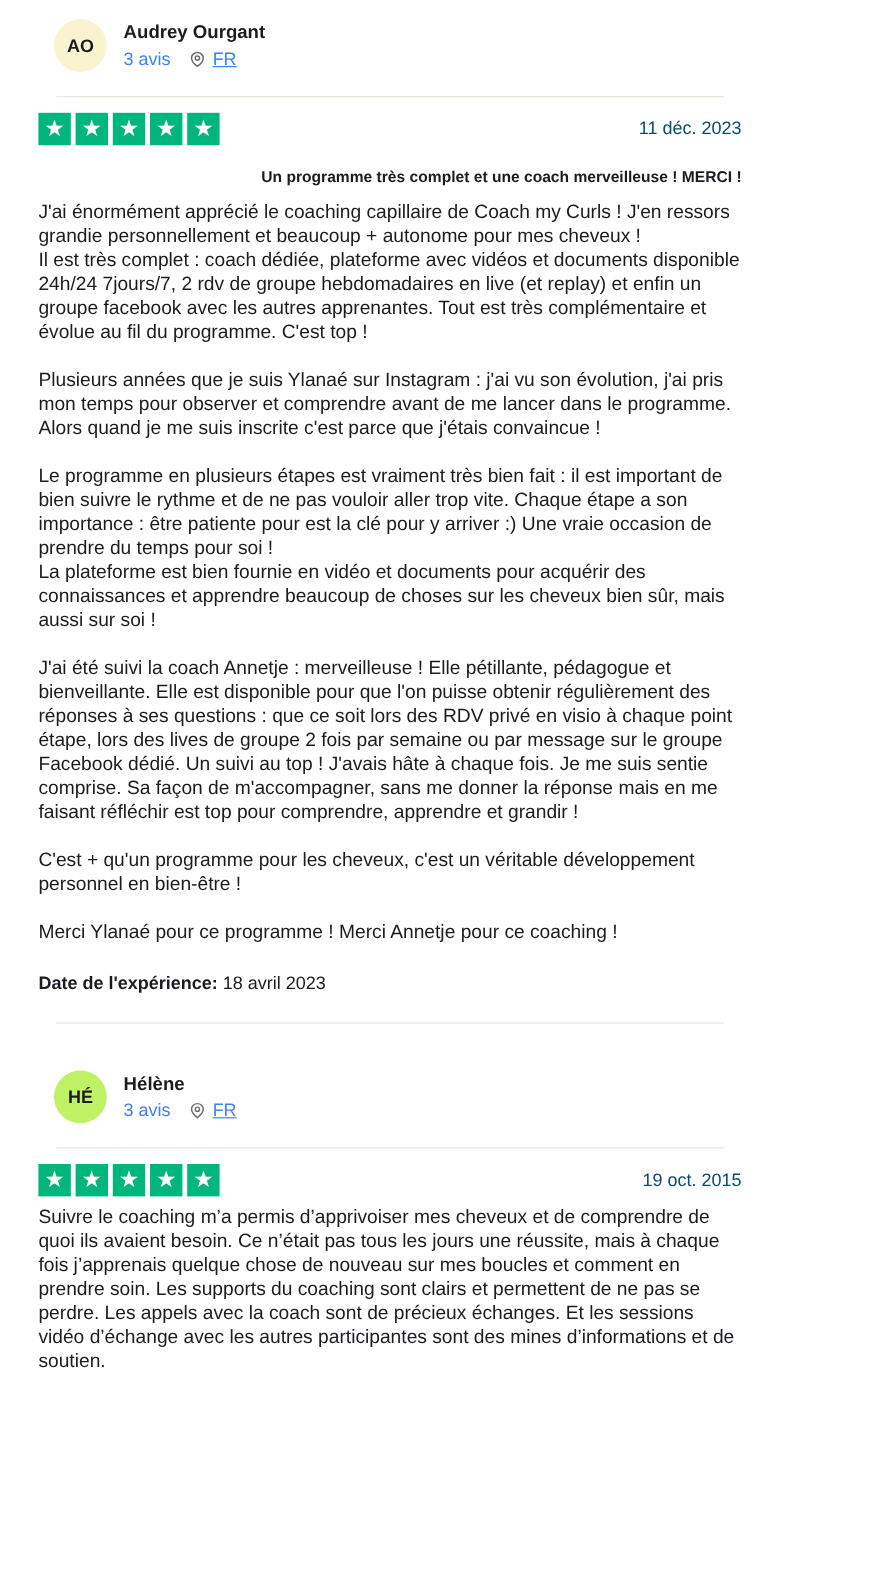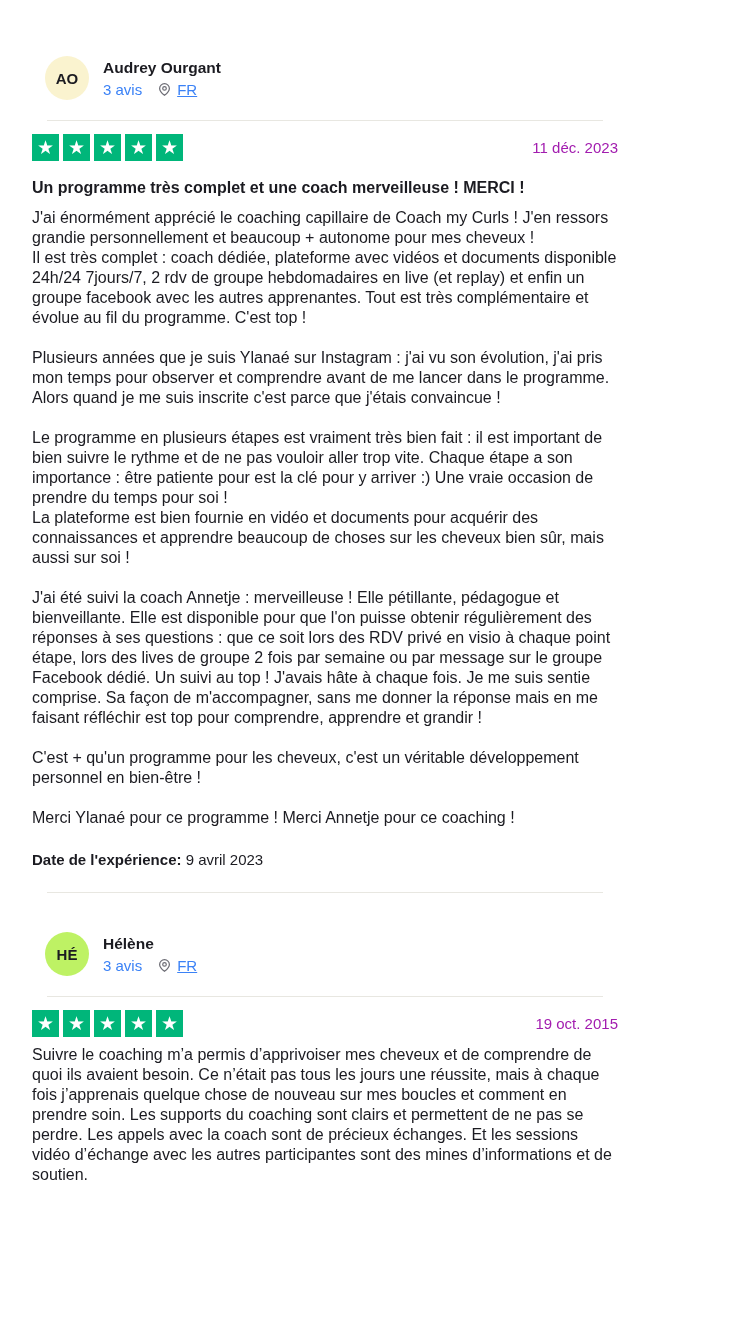--- a/index.html
+++ b/index.html
@@ -2,21 +2,21 @@
 <html><head>
 <meta charset="utf-8">
 <style>
   * { box-sizing: border-box; }
   html, body { margin: 0; padding: 0; background: #ffffff; }
   body {
     font-family: "Liberation Sans", "DejaVu Sans", sans-serif;
     color: #1b1b21;
     -webkit-font-smoothing: antialiased;
   }
-  .page { width: 650px; padding: 0 32px 28px; margin-top: 40px; }
+  .page { width: 650px; padding: 0 32px 28px; }
 
   
   .review-header { display: flex; align-items: center; gap: 14px; margin-left: 13px; padding-top: 16px; }
   .review-header.second { padding-top: 39px; }
   .avatar {
     width: 44px; height: 44px; border-radius: 50%;
     display: flex; align-items: center; justify-content: center;
     font-weight: 700; font-size: 15px; color: #1b1b21; flex: 0 0 44px;
     cursor: pointer;
   }
@@ -30,23 +30,23 @@
   hr.divider.card-sep { margin-top: 22px; }
 
   
   .rating-row { display: flex; justify-content: space-between; align-items: center; margin-top: 13px; }
   .stars { display: flex; gap: 4px; }
   .star-cell {
     width: 27px; height: 27px; background: #00b67a; color: #ffffff;
     display: flex; align-items: center; justify-content: center;
     font-size: 19px; line-height: 1;
   }
-  .review-date { color: #a21caf; font-size: 15px; }
+  .review-date { color: #0c4a6e; font-size: 15px; }
 
-  .review-title { font-size: 16px; font-weight: 700; line-height: 24px; margin: 15px 0 0; cursor: pointer; }
+  .review-title { font-size: 13px; font-weight: 700; line-height: 24px; margin: 15px 0 0; cursor: pointer; text-align: right; }
   .review-body { font-size: 16px; line-height: 20px; margin-top: 8px; white-space: pre-line; }
   .experience { font-size: 15px; line-height: 20px; margin: 22px 0 0; }
   .experience strong { font-weight: 700; }
 </style>
 </head>
 <body>
 
 <div class="page">
 
   <article>
@@ -93,21 +93,21 @@
 La plateforme est bien fournie en vidéo et documents pour acquérir des connaissances et apprendre beaucoup de choses sur les cheveux bien sûr, mais aussi sur soi !
 
 J'ai été suivi la coach Annetje : merveilleuse ! Elle pétillante, pédagogue et bienveillante. Elle est disponible pour que l'on puisse obtenir régulièrement des réponses à ses questions : que ce soit lors des RDV privé en visio à chaque point étape, lors des lives de groupe 2 fois par semaine ou par message sur le groupe Facebook dédié. Un suivi au top ! J'avais hâte à chaque fois. Je me suis sentie comprise. Sa façon de m'accompagner, sans me donner la réponse mais en me faisant réfléchir est top pour comprendre, apprendre et grandir !
 
 C'est + qu'un programme pour les cheveux, c'est un véritable développement personnel en bien-être !
 
 Merci Ylanaé pour ce programme ! Merci Annetje pour ce coaching !</div>
 
     <p class="experience">
       <strong>Date de l'expérience:</strong>
-      <span>9 avril 2023</span>
+      <span>18 avril 2023</span>
     </p>
   </article>
 
   <hr class="divider card-sep">
 
   <article>
     <header class="review-header second">
       <div class="avatar" style="background: #bef264;">
         <span>HÉ</span>
       </div>

